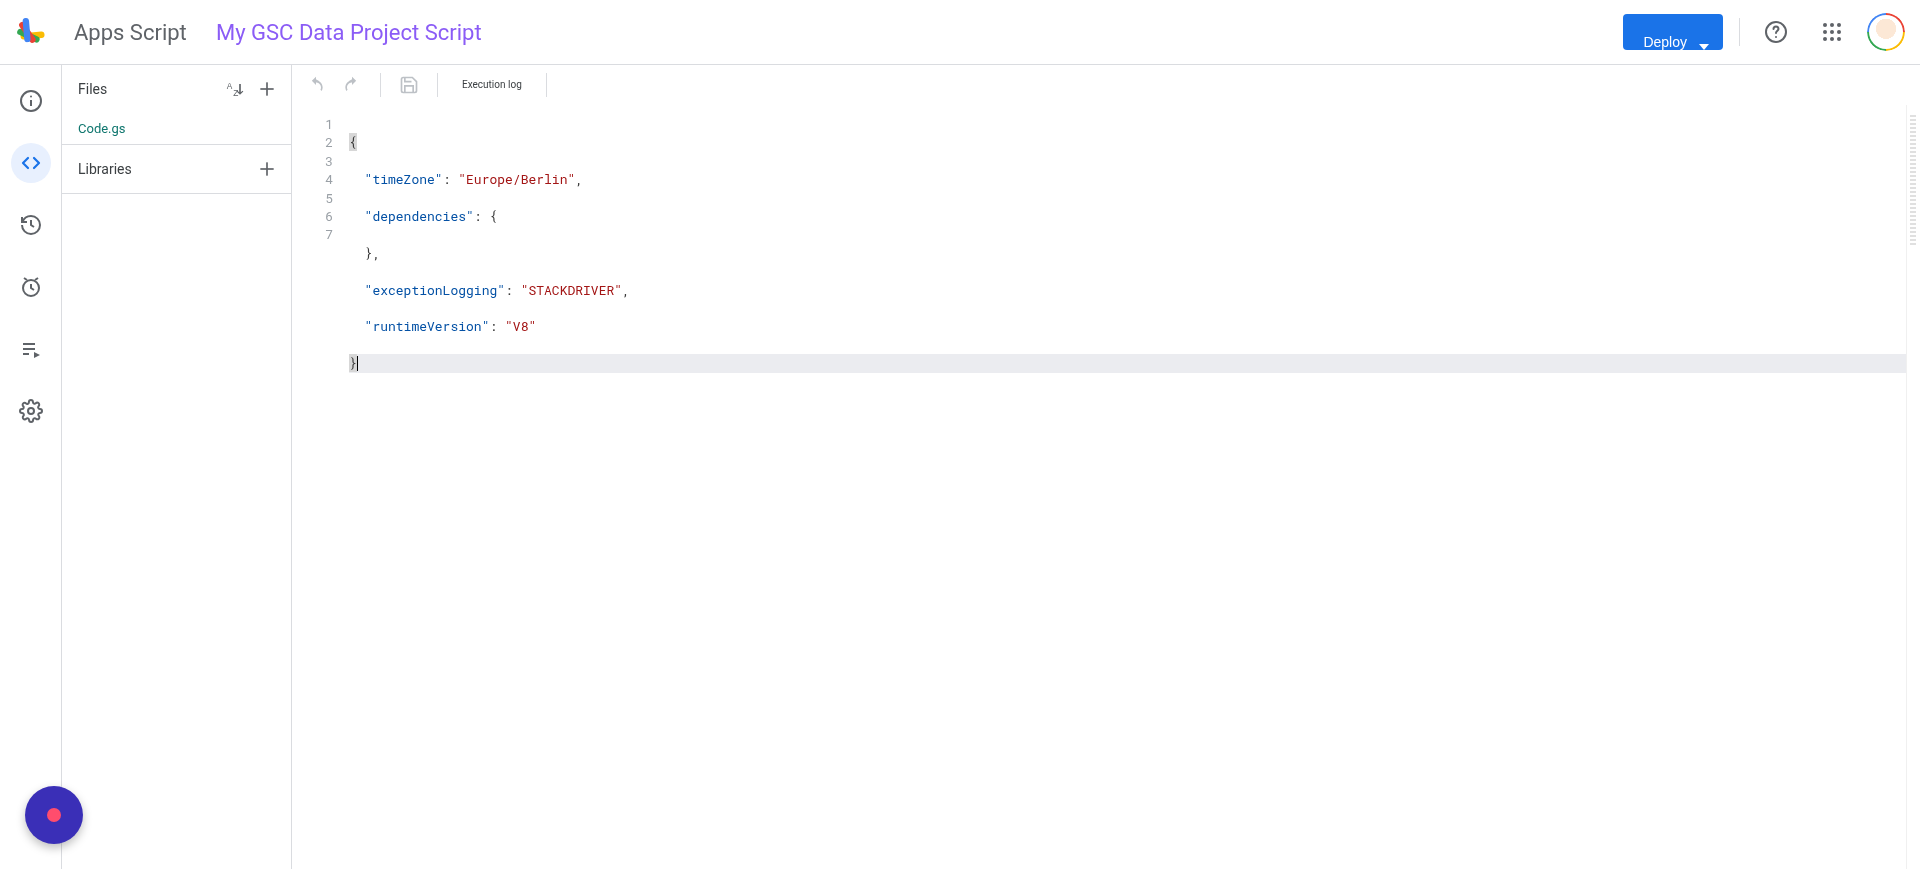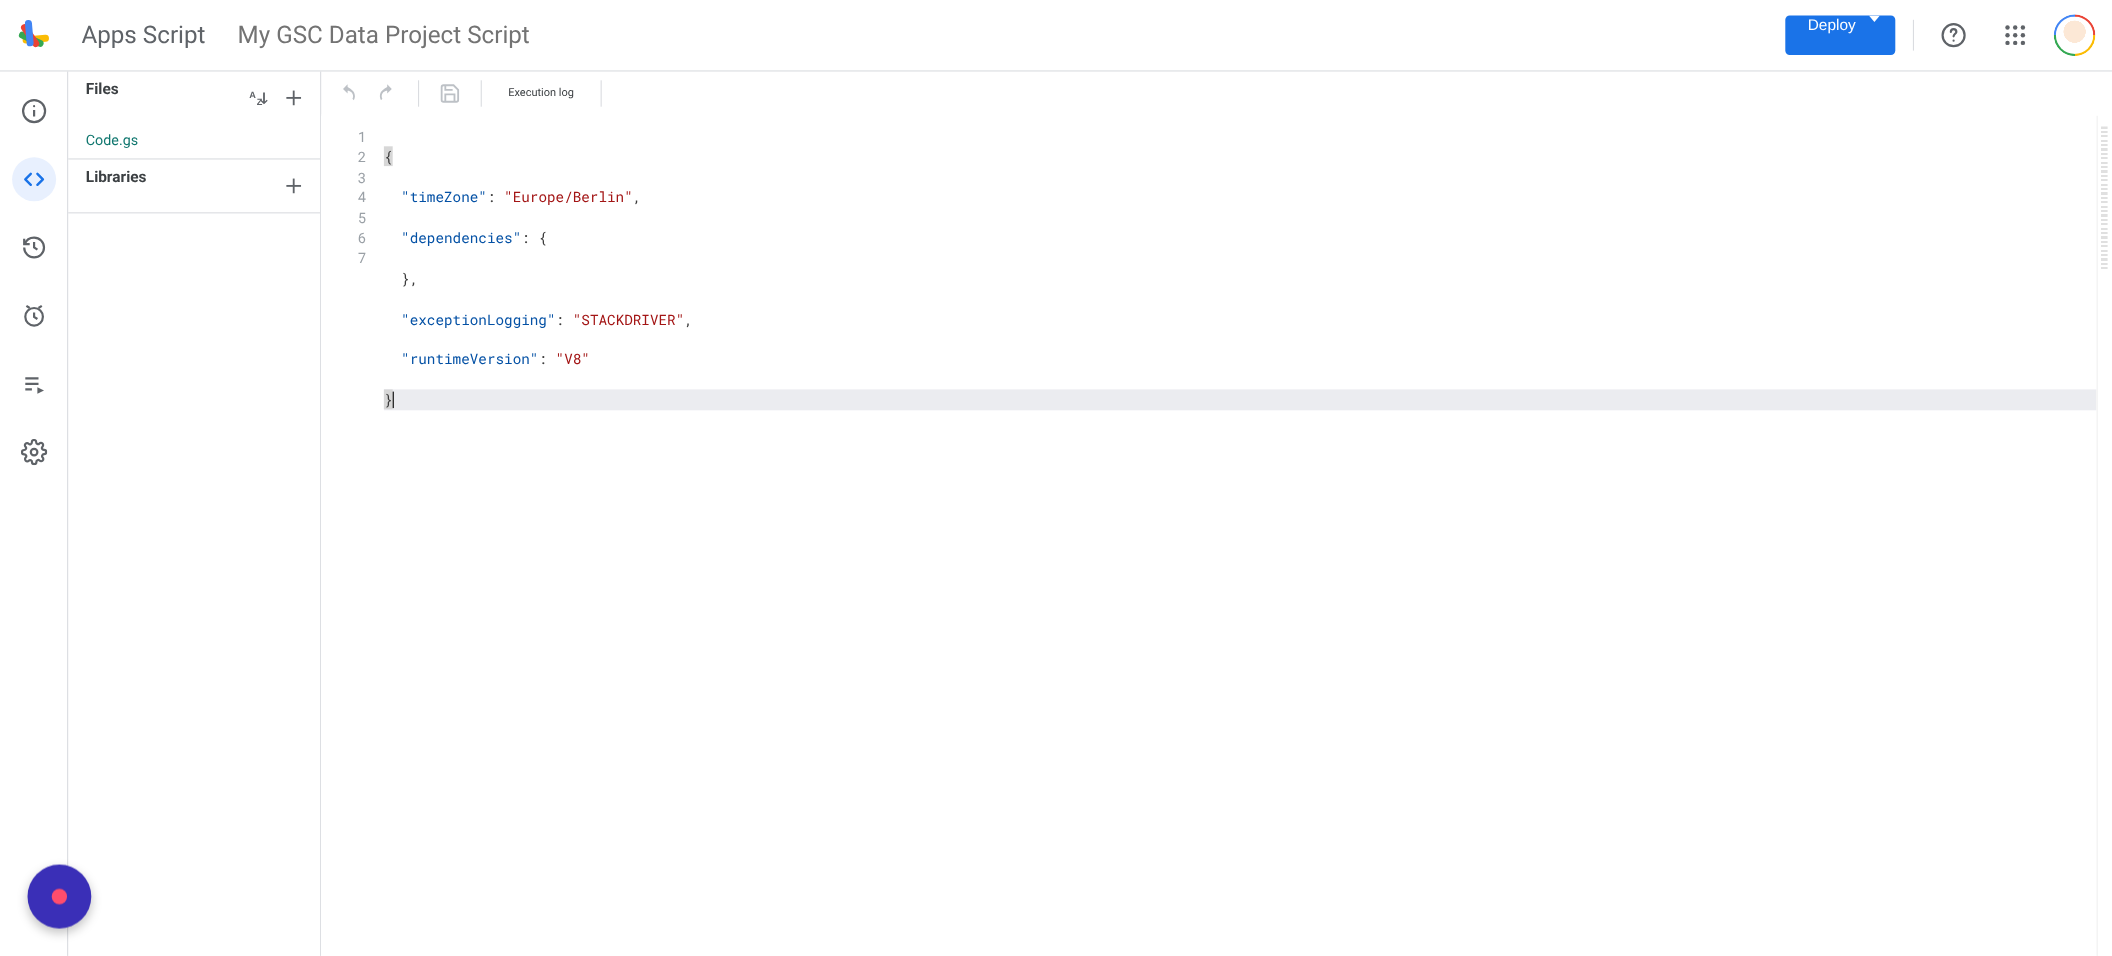--- a/index.html
+++ b/index.html
@@ -2,38 +2,38 @@
 <html><head>
 <meta charset="utf-8">
 <style>
   * { box-sizing: border-box; margin: 0; padding: 0; }
   html, body { width: 100%; height: 100%; font-family: "Google Sans", Roboto, Arial, sans-serif; color: #3c4043; background: #fff; overflow: hidden; }
   .app { display: flex; flex-direction: column; height: 869px; width: 1920px; }
   
   .header { display: flex; align-items: center; height: 65px; padding: 0 16px; border-bottom: 1px solid #dadce0; }
   .logo-wrap { display: flex; align-items: center; gap: 24px; min-width: 180px; }
   .product-name { font-size: 22px; color: #5f6368; }
-  .project-title { font-size: 22px; color: #737373; margin-left: 20px; flex: 1; min-width: 0; white-space: nowrap; overflow: hidden; text-overflow: ellipsis; }
+  .project-title { font-size: 22px; color: #8b5cf6; margin-left: 20px; flex: 1; min-width: 0; white-space: nowrap; overflow: hidden; text-overflow: ellipsis; }
   .header-right { display: flex; align-items: center; gap: 16px; }
-  .deploy-btn { display: flex; align-items: flex-start; gap: 12px; background: #1a73e8; color: #fff; border: none; border-radius: 4px; height: 36px; padding: 0 14px 0 20px; font-size: 14px; font-weight: 500; cursor: pointer; }
+  .deploy-btn { display: flex; align-items: flex-end; gap: 12px; background: #1a73e8; color: #fff; border: none; border-radius: 4px; height: 36px; padding: 0 14px 0 20px; font-size: 14px; font-weight: 500; cursor: pointer; }
   .deploy-btn svg { fill: #fff; }
   .vdiv { width: 1px; height: 28px; background: #dadce0; }
   .icon-btn { width: 40px; height: 40px; display: flex; align-items: center; justify-content: center; border-radius: 50%; cursor: pointer; color: #5f6368; }
   .avatar { width: 36px; height: 36px; border-radius: 50%; background: radial-gradient(circle at 50% 40%, #fce8d6 0 40%, #fff0 41%), linear-gradient(#fff,#fff); border: 2px solid transparent; background-clip: padding-box; position: relative; cursor: pointer; }
   .avatar::before { content:""; position:absolute; inset:-3px; border-radius:50%; padding:2px; background: conic-gradient(#ea4335 0 25%, #fbbc04 25% 50%, #34a853 50% 75%, #4285f4 75% 100%); -webkit-mask: linear-gradient(#000 0 0) content-box, linear-gradient(#000 0 0); -webkit-mask-composite: xor; mask-composite: exclude; }
   
   .body { display: flex; flex: 1; min-height: 0; }
   
   .rail { width: 61px; display: flex; flex-direction: column; align-items: center; padding-top: 16px; gap: 22px; }
   .rail .icon-btn { width: 40px; height: 40px; }
   .rail .icon-btn.active { background: #e8f0fe; color: #1a73e8; }
   
   .files-panel { width: 231px; border-left: 1px solid #dadce0; border-right: 1px solid #dadce0; display: flex; flex-direction: column; }
   .panel-section { border-bottom: 1px solid #dadce0; }
-  .panel-head { display: flex; justify-content: space-between; padding: 8px 8px 8px 16px; font-weight: bold; }
+  .panel-head { display: flex; align-items: center; justify-content: space-between; padding: 8px 8px 8px 16px; }
   .panel-head .title { font-size: 14px; color: #3c4043; }
   .panel-head .actions { display: flex; align-items: center; }
   .mini-btn { width: 32px; height: 32px; display:flex; align-items:center; justify-content:center; border-radius:50%; cursor:pointer; color:#5f6368; }
   .file-item { padding: 8px 16px; font-size: 13px; cursor: pointer; color:#0f766e; }
   .file-item.selected { background: #e8f0fe; color: #1967d2; }
   
   .editor-area { flex: 1; display: flex; flex-direction: column; min-width: 0; }
   .editor-toolbar { height: 40px; display: flex; align-items: center; padding: 0 8px; gap: 4px; border-bottom: 1px solid #fff; }
   .tb-group { display:flex; align-items:center; gap:4px; }
   .tb-divider { width:1px; height:24px; background:#dadce0; margin: 0 8px; }

